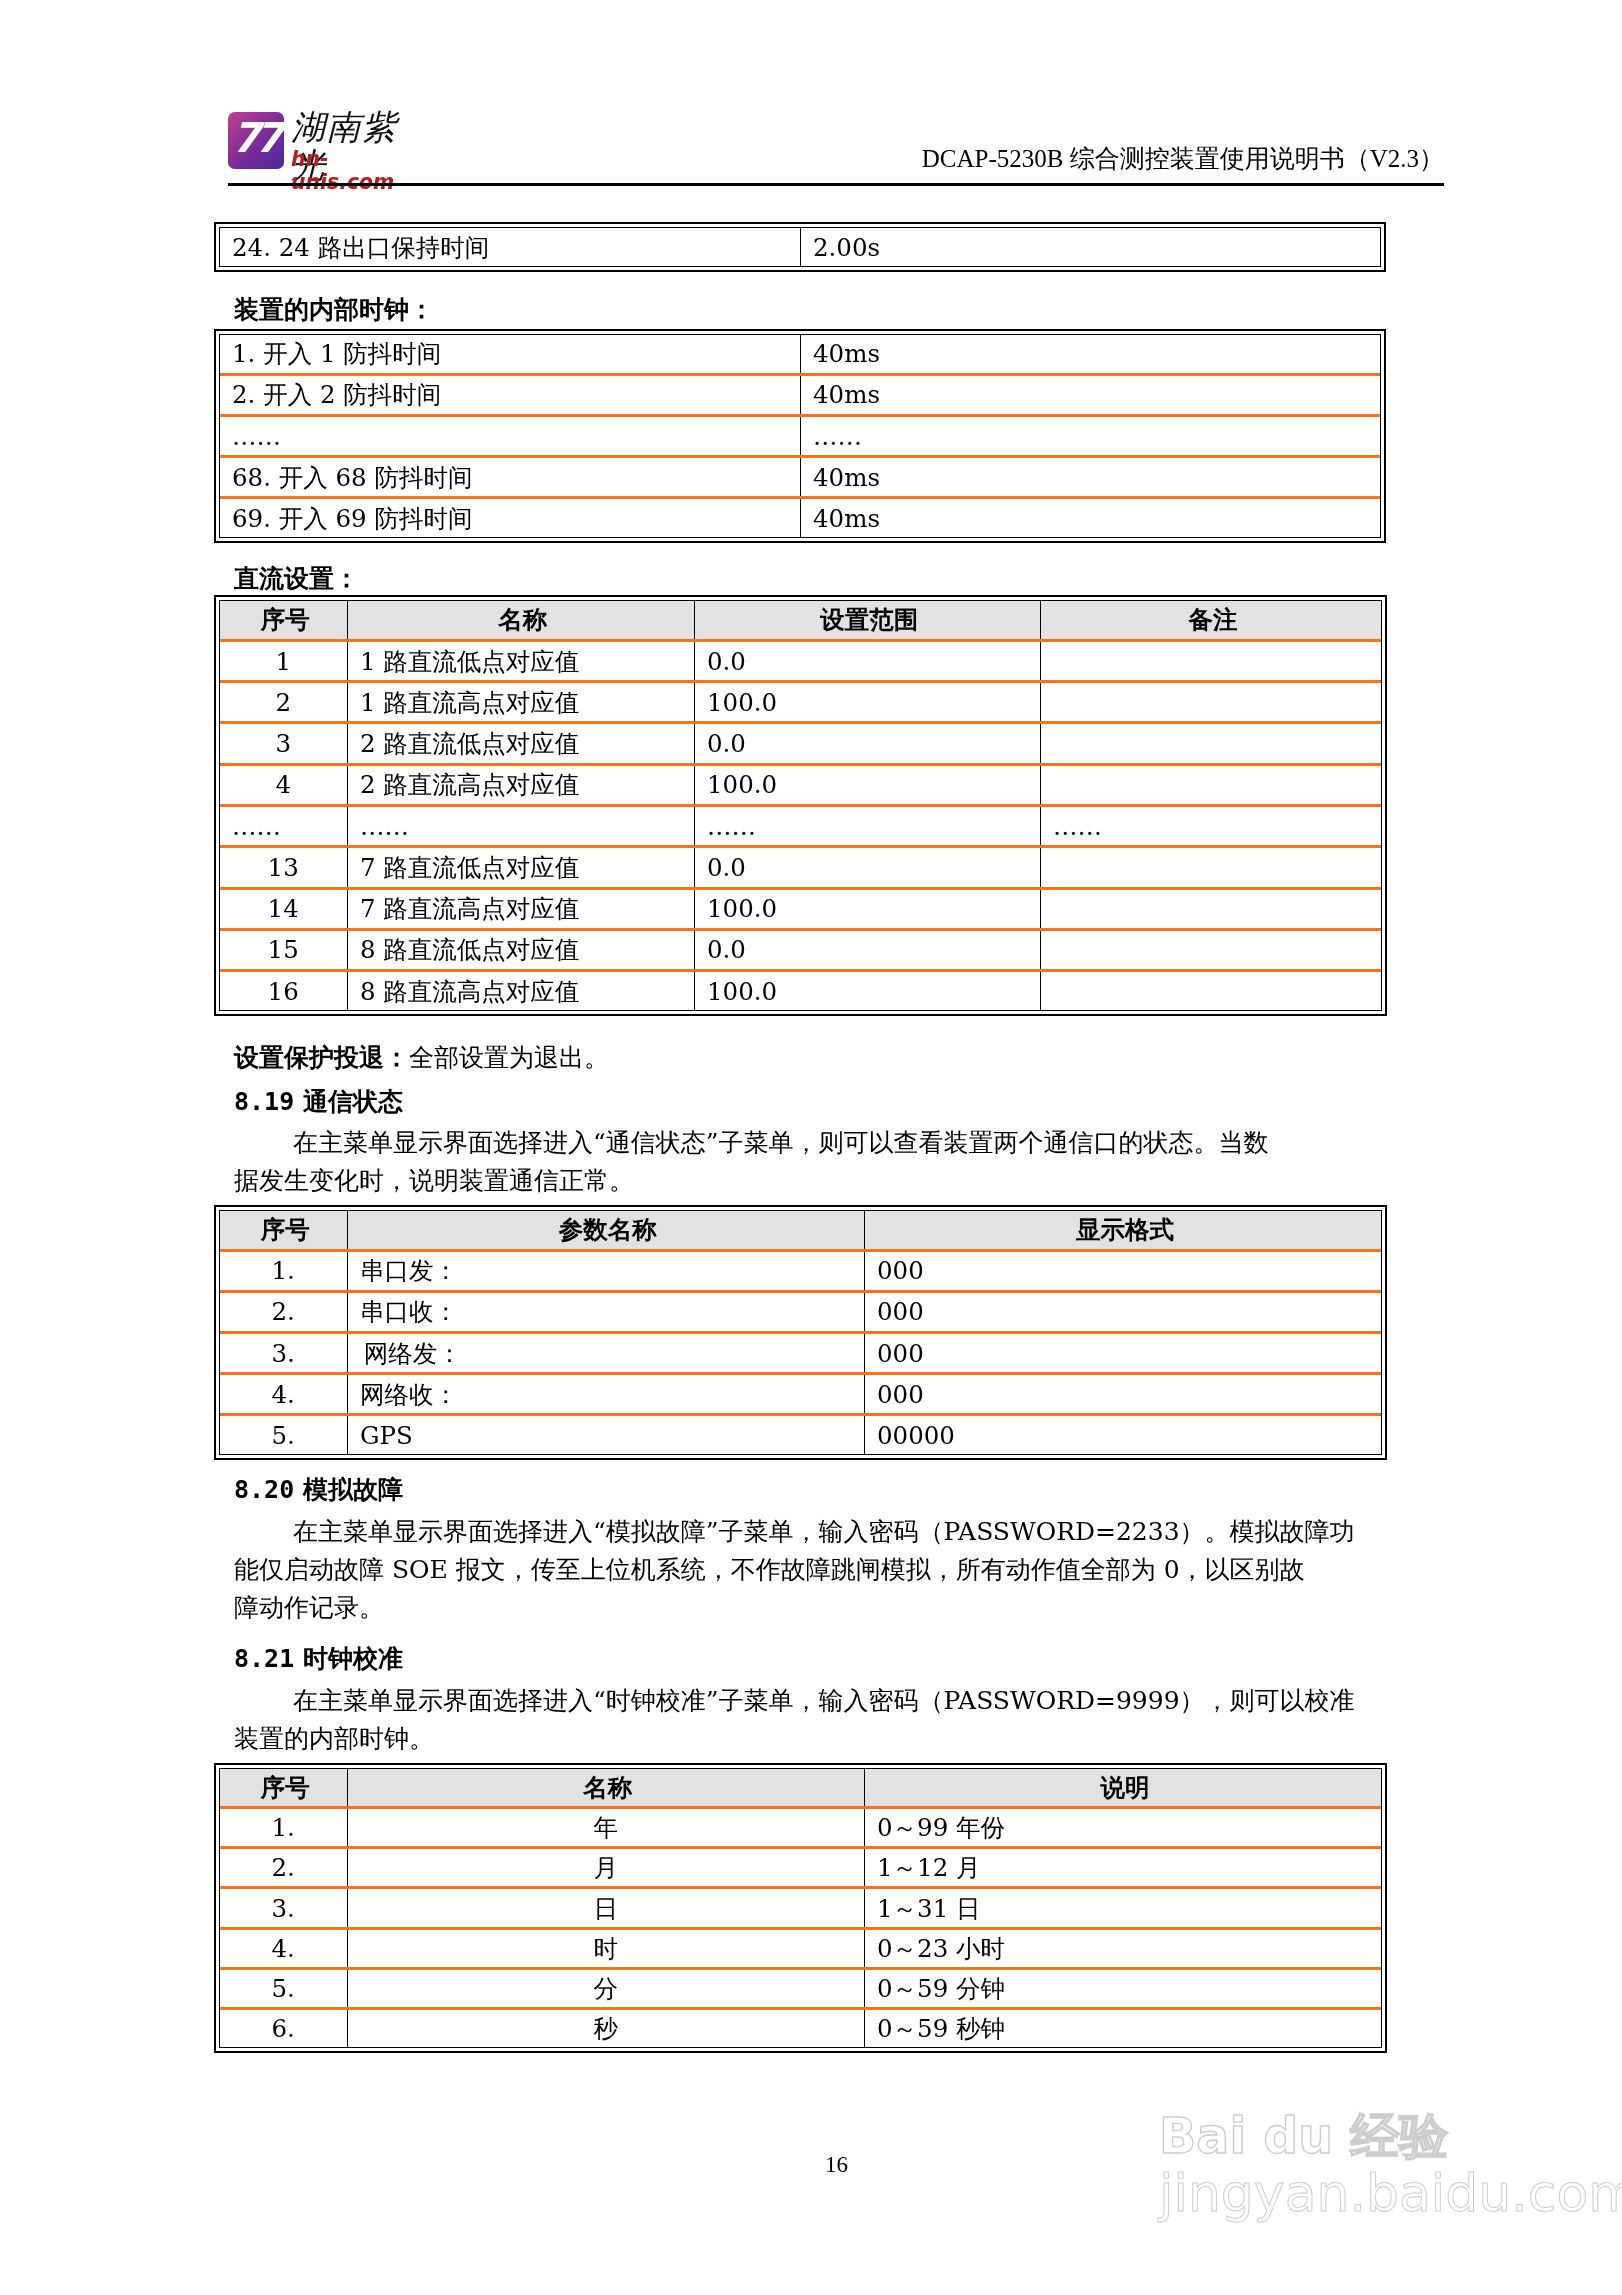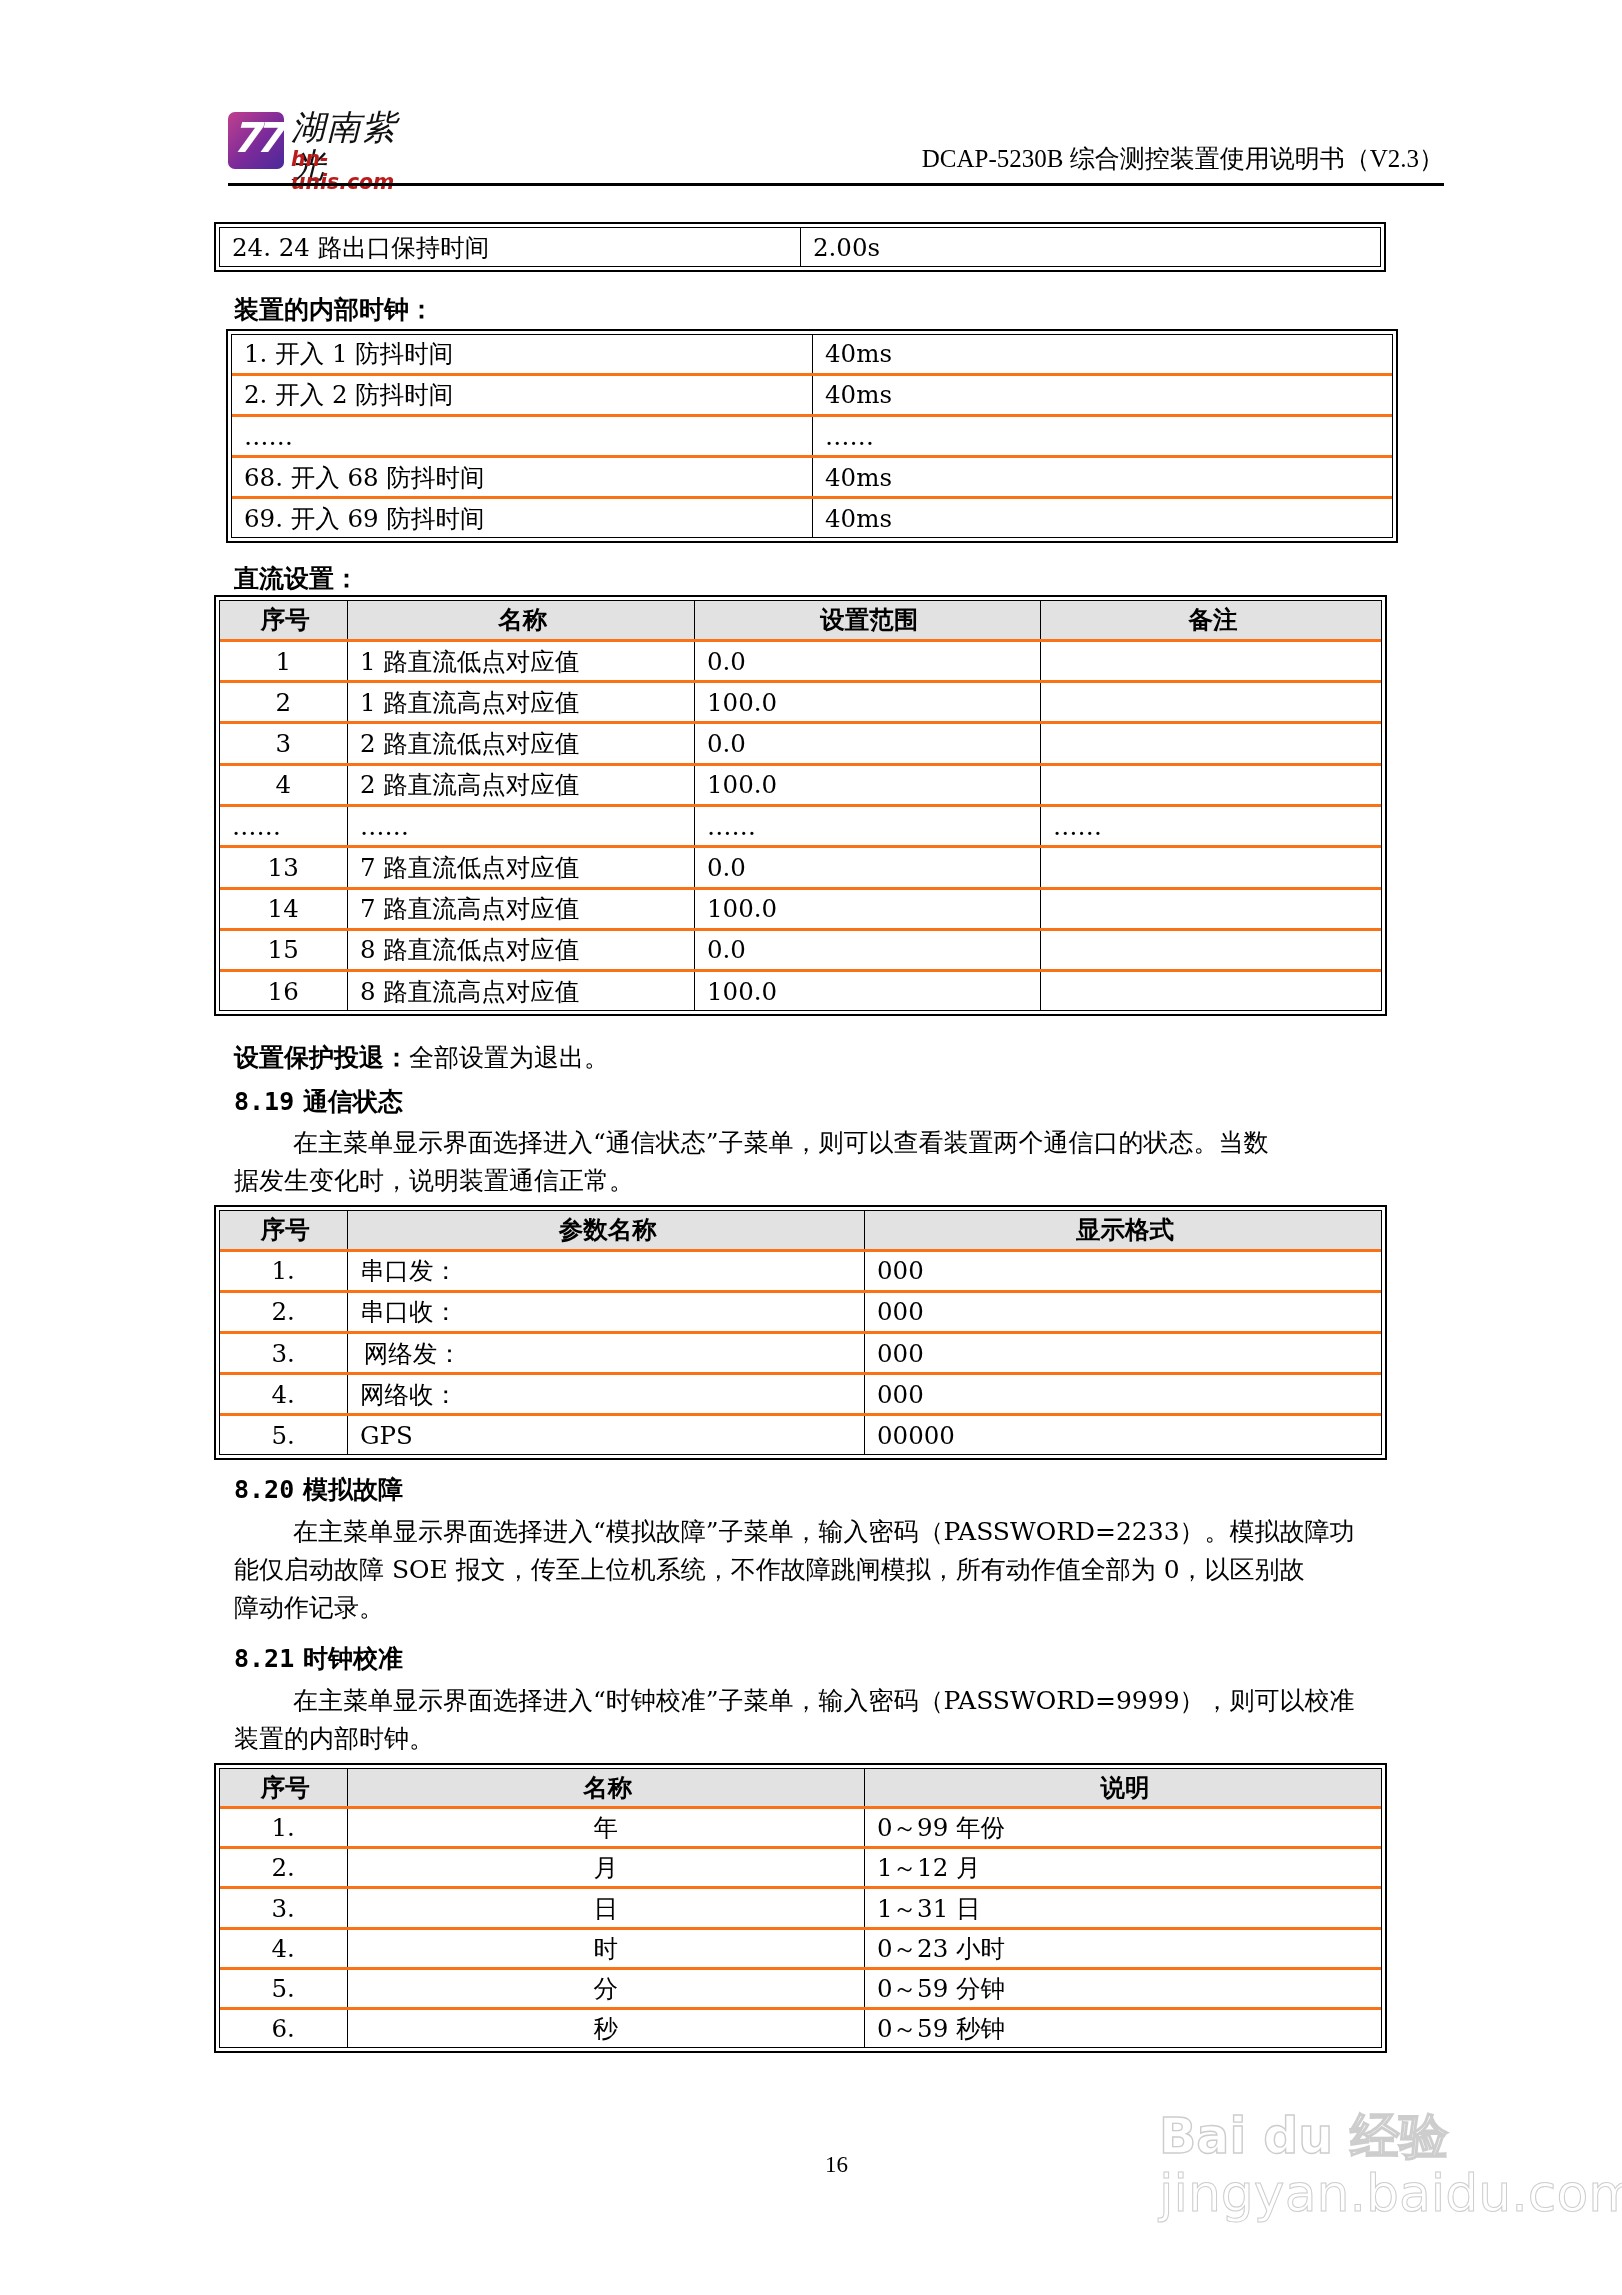--- a/index.html
+++ b/index.html
@@ -57,21 +57,21 @@
   <div class="tbl-inner">
     <div class="row">
       <div class="cell" style="width:580px;">24.  24 路出口保持时间</div>
       <div class="cell" style="flex:1;">2.00s</div>
     </div>
   </div>
 </div>
 
 <div class="abs cjk-lbl" style="left:234px; top:294px;">装置的内部时钟：</div>
 
-<div class="tbl" style="left:226px; top:329px; width:1172px; height:214px;">
+<div class="tbl" style="left:214px; top:329px; width:1172px; height:214px;">
   <div class="tbl-inner">
     <div class="row">
       <div class="cell" style="width:580px;">1.   开入 1 防抖时间</div>
       <div class="cell" style="flex:1;">40ms</div>
     </div>
     <div class="row">
       <div class="cell" style="width:580px;">2.   开入 2 防抖时间</div>
       <div class="cell" style="flex:1;">40ms</div>
     </div>
     <div class="row">

